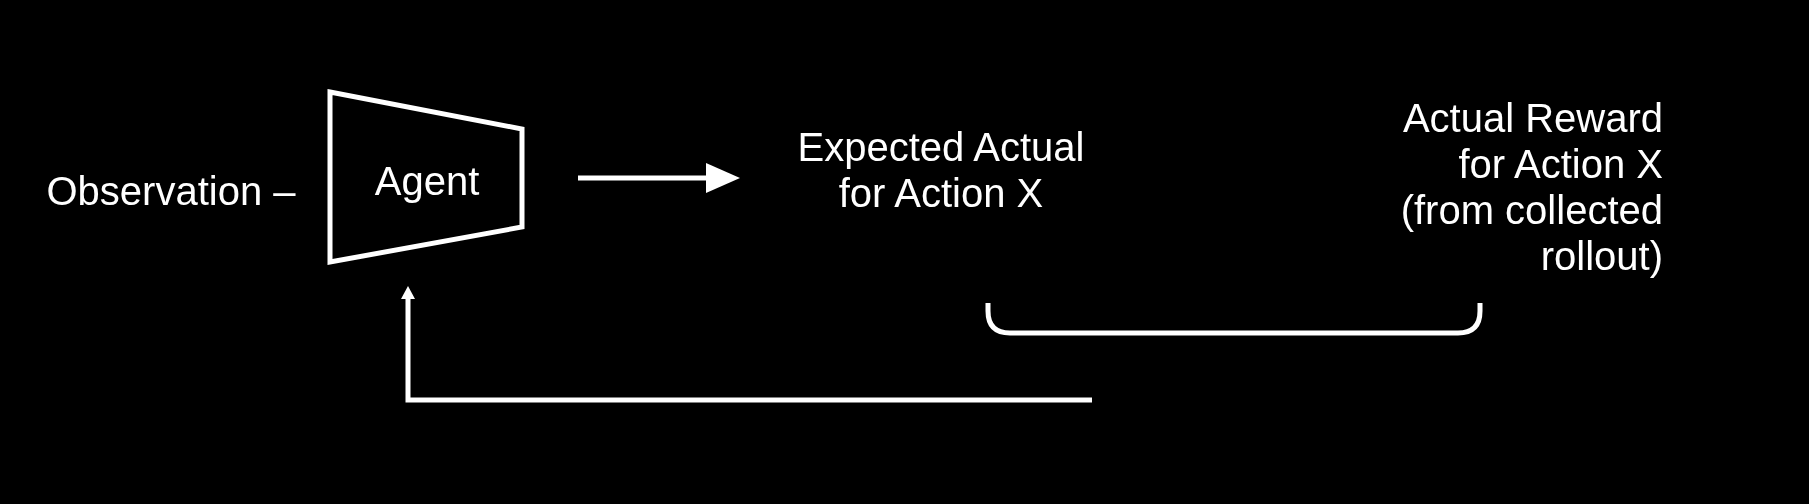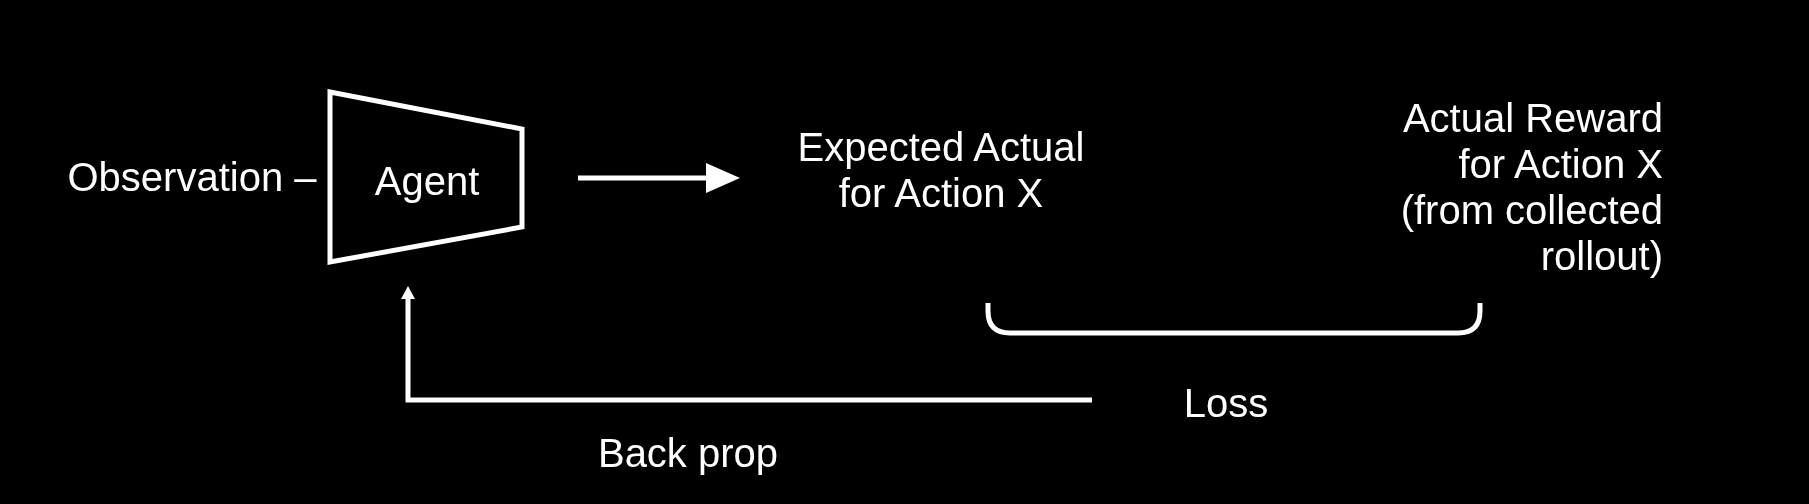--- a/index.html
+++ b/index.html
@@ -41,28 +41,26 @@
 
     <line x1="578" y1="178" x2="710" y2="178" stroke-width="5" stroke="#ffffff"></line>
     <polygon points="740,178 706,163 706,193" fill="#ffffff"></polygon>
 
     <path d="M 988 303 L 988 311 Q 988 333 1010 333 L 1458 333 Q 1480 333 1480 311 L 1480 303" fill="none" stroke-width="5" stroke="#ffffff"></path>
 
     <path d="M 408 296 L 408 400 L 1092 400" fill="none" stroke-width="5" stroke-linejoin="miter" stroke="#ffffff"></path>
     <polygon points="408,286 401,299 415,299" fill="#ffffff"></polygon>
   </svg>
 
-  <div class="label" style="left:171px; top:177px;margin-left:21px;">Observation –</div>
+  <div class="label" style="left:171px; top:191px;">Observation –</div>
 
   <div class="label" style="left:427px; top:181px;">Agent</div>
 
   <div class="label" style="left:941px; top:170px;">Expected Actual
 for Action X</div>
 
   <div class="label" style="left:1517px; top:187px;text-align:right;">Actual Reward
 for Action X (from collected
 rollout)</div>
 
-  <div class="label" style="left:1226px; top:403px;">Loss</div>
 
-  <div class="label" style="left:688px; top:453px;">Back prop</div>
 
 </div>
 
 </body></html>

